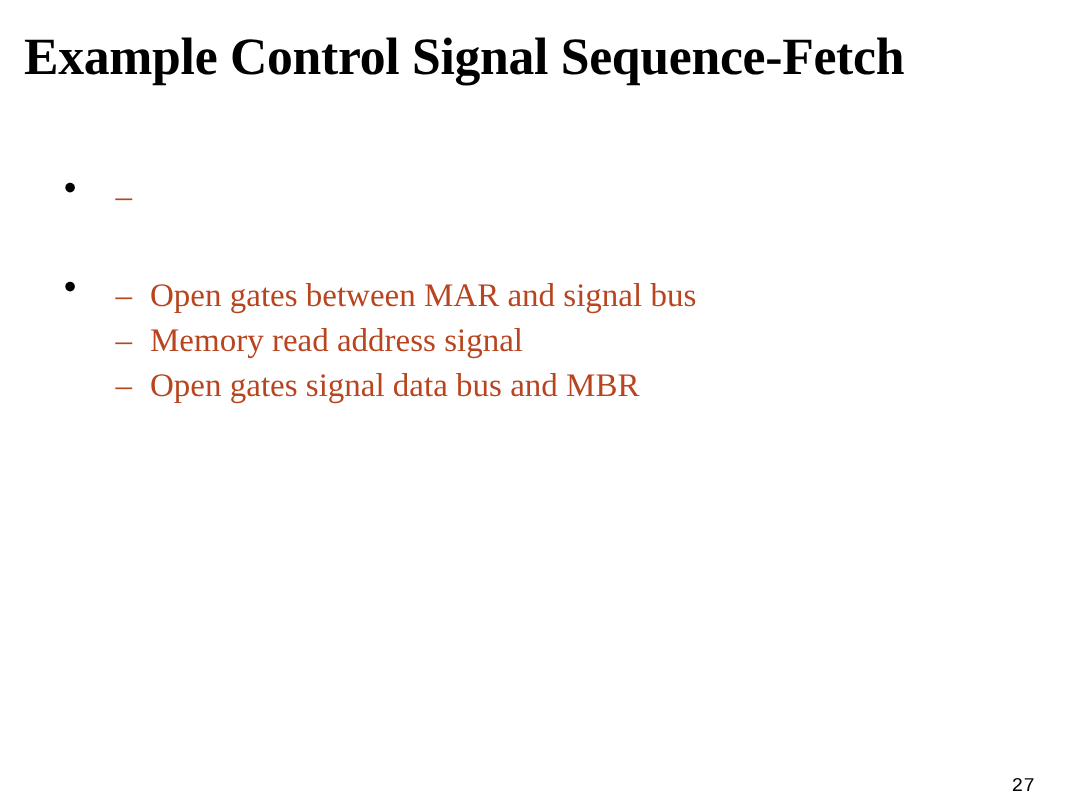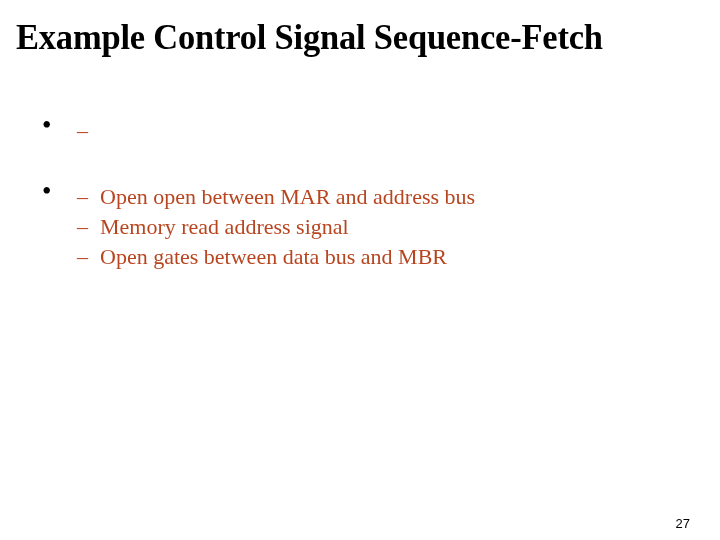--- a/index.html
+++ b/index.html
@@ -101,21 +101,21 @@
   .gap-between-groups { height: 58px; }
 
   
   .page-number {
     position: absolute;
     right: 14px;
     bottom: 9px;
     font-size: 13px;
     line-height: 15px;
     color: #000000;
-    font-family: Liberation Sans, sans-serif;
+    font-family: Liberation Mono, monospace;
   }
 </style>
 </head>
 <body>
 
 <div class="slide">
 
   <div class="slide-title">Example Control Signal Sequence-Fetch</div>
 
   <div class="body-area">
@@ -139,29 +139,29 @@
     <div class="bullet-group">
       <div class="lvl1">
         <span class="marker">•</span>
       </div>
 
       <div class="gap-after-lvl1"></div>
 
       <ul class="lvl2-list">
         <li class="lvl2">
           <span class="marker">–</span>
-          <span>Open open between MAR and address bus</span>
+          <span>Open gates between MAR and signal bus</span>
         </li>
         <li class="lvl2">
           <span class="marker">–</span>
           <span>Memory read address signal</span>
         </li>
         <li class="lvl2">
           <span class="marker">–</span>
-          <span>Open gates between data bus and MBR</span>
+          <span>Open gates signal data bus and MBR</span>
         </li>
       </ul>
     </div>
 
   </div>
 
   <div class="page-number">27</div>
 
 </div>
 

